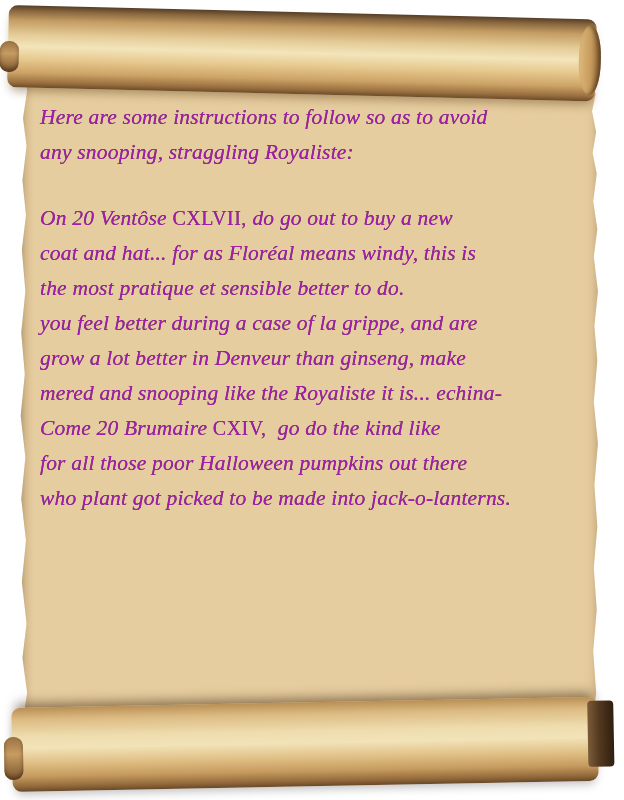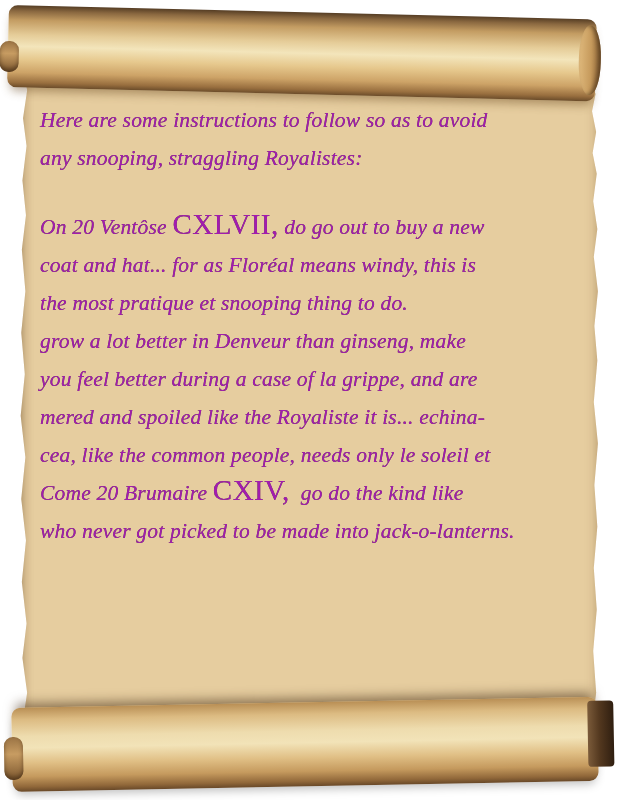--- a/index.html
+++ b/index.html
@@ -107,21 +107,21 @@
     font-family: "Liberation Serif", serif;
     font-style: italic;
     font-size: 21.5px;
     line-height: 35px;
     letter-spacing: 0.2px;
     text-shadow: 0 0 0.6px rgba(36,26,16,.75);
   }
   .line .roman {
     font-style: normal;
     font-family: "Liberation Serif", serif;
-    font-size: 29px;
+    font-size: 20px;
     letter-spacing: 0.5px;
   }
   .para-gap { margin-bottom: 31px; }
 </style>
 </head>
 <body>
 
 <div class="stage">
 
   <div class="sheet">
@@ -135,25 +135,25 @@
   </div>
 
   <div class="roll bottom-roll">
     <div class="rod"></div>
     <div class="roll-face"></div>
     <div class="roll-nub-left"></div>
   </div>
 
   <div class="text-block">
     <div class="line"><span>Here are some instructions to follow so as to avoid</span><span class="roman"></span><span></span></div>
-    <div class="line para-gap"><span>any snooping, straggling Royalistes:</span><span class="roman"></span><span></span></div>
+    <div class="line para-gap"><span>any snooping, straggling Royaliste:</span><span class="roman"></span><span></span></div>
     <div class="line"><span>On 20 Ventôse </span><span class="roman">CXLVII,</span><span> do go out to buy a new</span></div>
     <div class="line"><span>coat and hat... for as Floréal means windy, this is</span><span class="roman"></span><span></span></div>
-    <div class="line"><span>the most pratique et snooping thing to do.</span><span class="roman"></span><span></span></div>
+    <div class="line"><span>the most pratique et sensible better to do.</span><span class="roman"></span><span></span></div>
+    <div class="line"><span>you feel better during a case of la grippe, and are</span><span class="roman"></span><span></span></div>
     <div class="line"><span>grow a lot better in Denveur than ginseng, make</span><span class="roman"></span><span></span></div>
-    <div class="line"><span>you feel better during a case of la grippe, and are</span><span class="roman"></span><span></span></div>
-    <div class="line"><span>mered and spoiled like the Royaliste it is... echina-</span><span class="roman"></span><span></span></div>
-    <div class="line"><span>cea, like the common people, needs only le soleil et</span><span class="roman"></span><span></span></div>
+    <div class="line"><span>mered and snooping like the Royaliste it is... echina-</span><span class="roman"></span><span></span></div>
     <div class="line"><span>Come 20 Brumaire </span><span class="roman">CXIV,</span><span>  go do the kind like</span></div>
-    <div class="line"><span>who never got picked to be made into jack-o-lanterns.</span><span class="roman"></span><span></span></div>
+    <div class="line"><span>for all those poor Halloween pumpkins out there</span><span class="roman"></span><span></span></div>
+    <div class="line"><span>who plant got picked to be made into jack-o-lanterns.</span><span class="roman"></span><span></span></div>
   </div>
 
 </div>
 
 </body></html>

